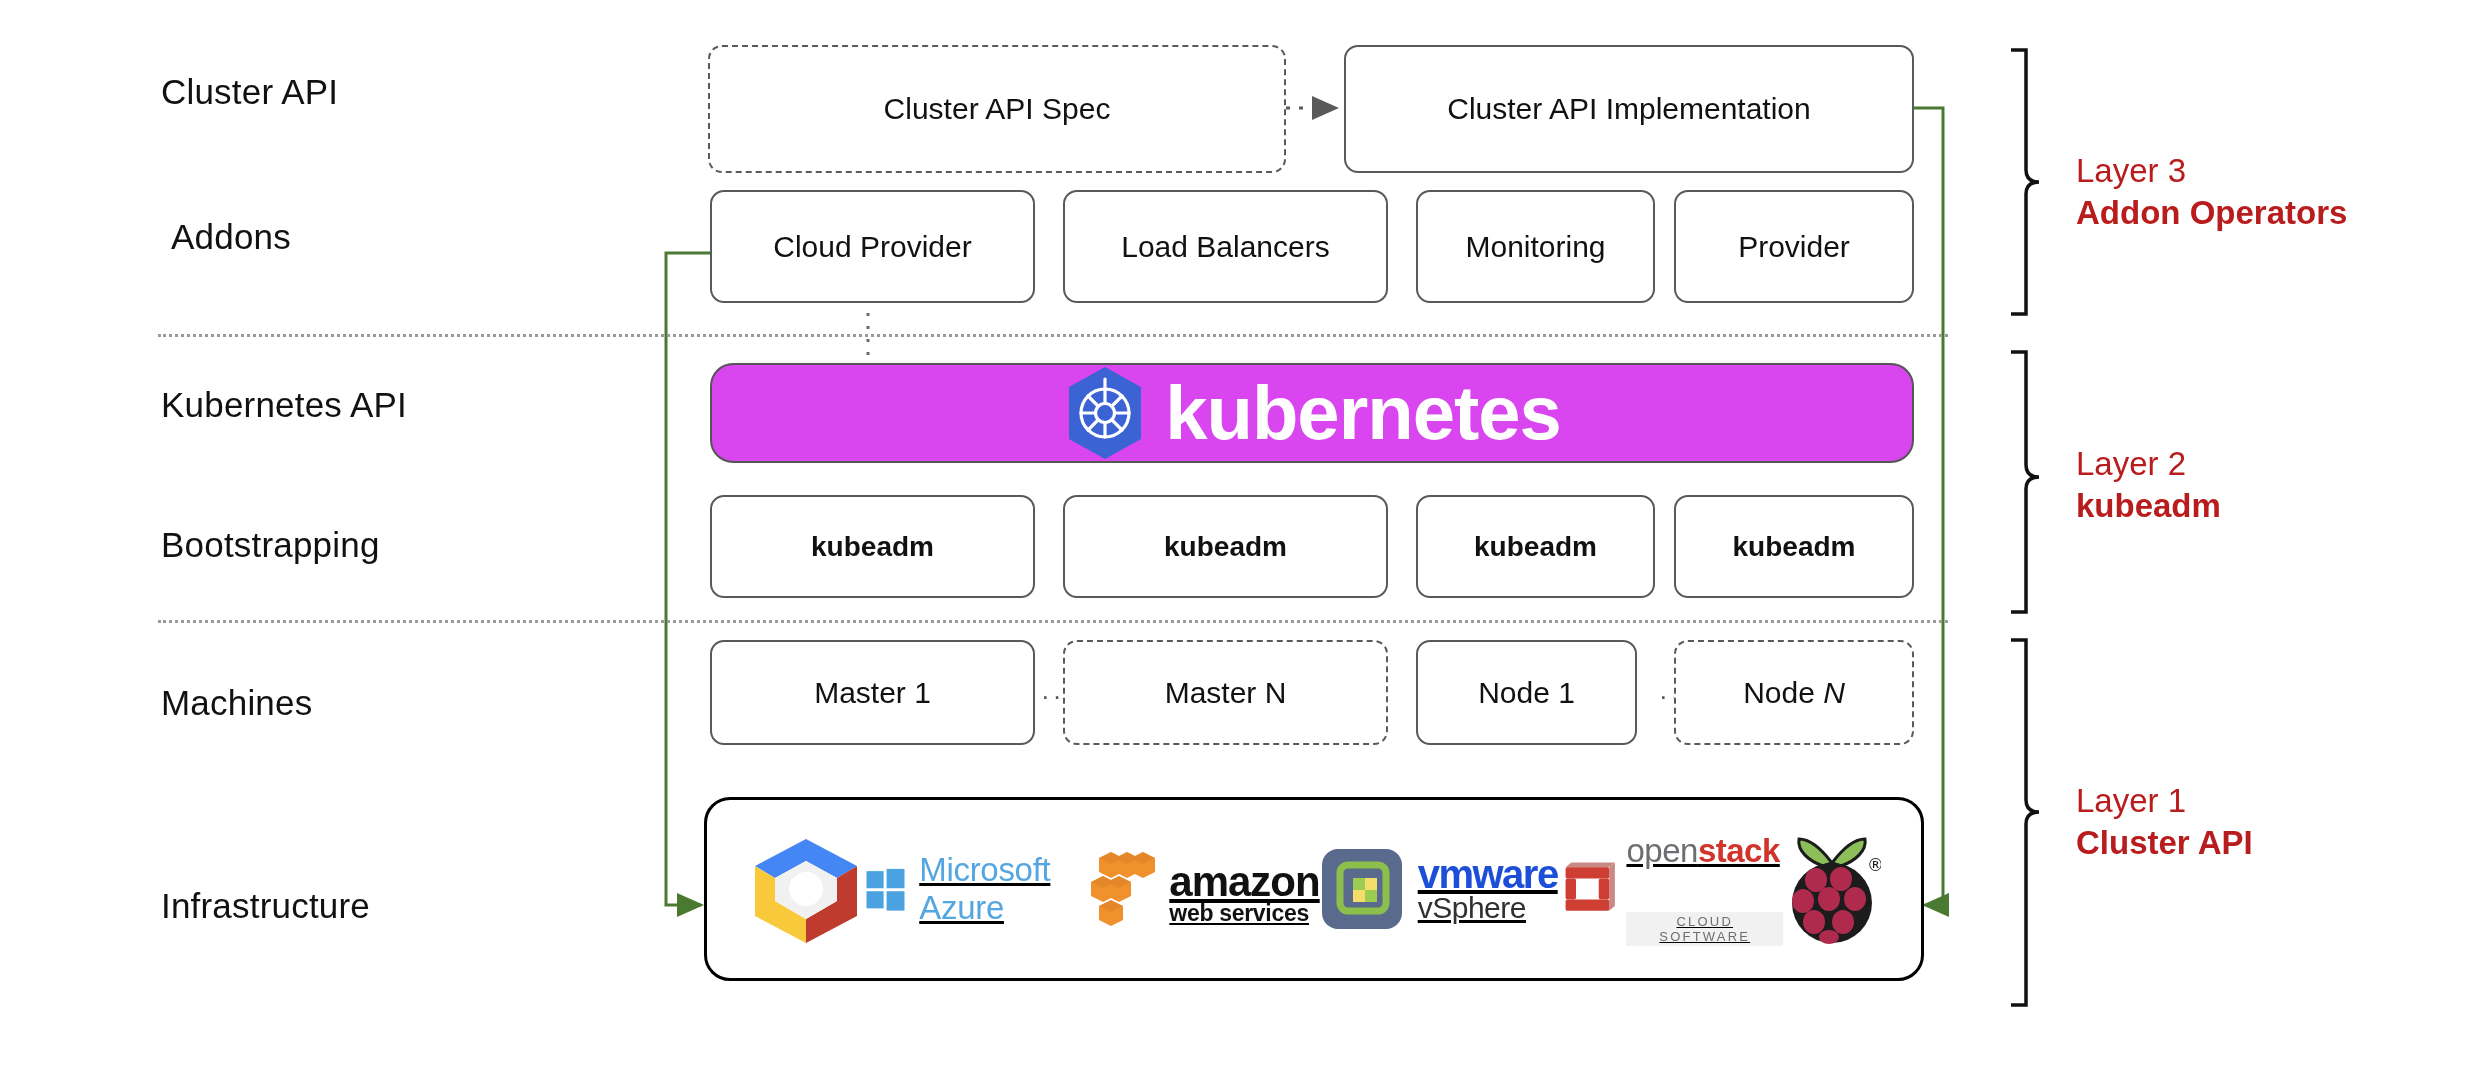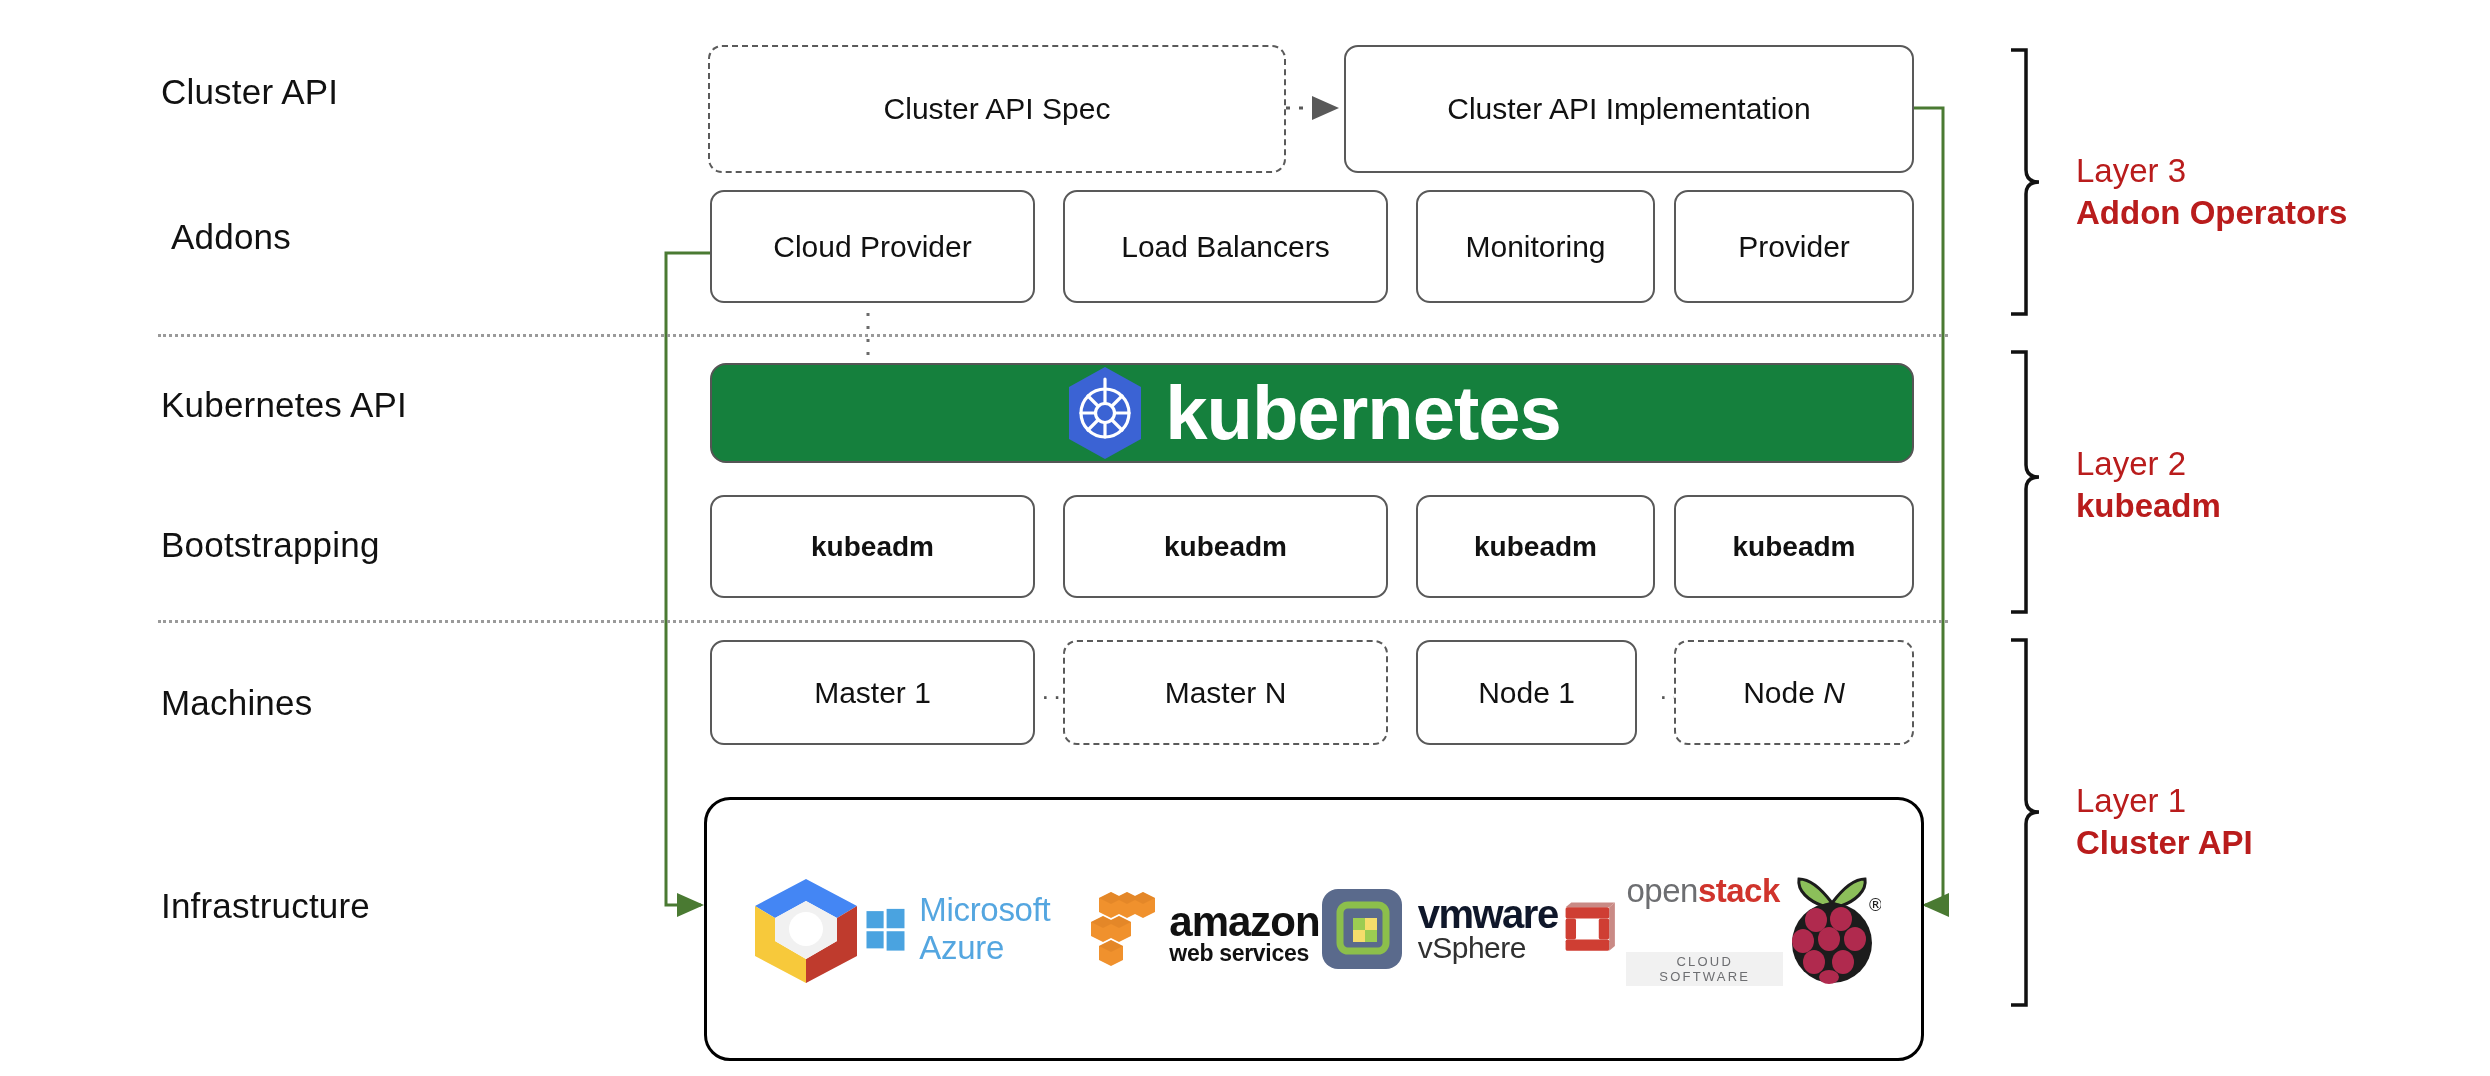--- a/index.html
+++ b/index.html
@@ -46,23 +46,23 @@
     border-style: dashed;
     border-width: 2.5px;
     border-color: #5a5a5a;
   }
   .node.bold { font-weight: bold; font-size: 28px; }
 
   
   .k8s-banner {
     position: absolute;
     box-sizing: border-box;
-    background: #15803d;
+    background: #d946ef;
     border: 2px solid #555555;
-    border-radius: 16px;
+    border-radius: 23px;
     display: flex;
     align-items: center;
     justify-content: center;
     gap: 18px;
   }
   .k8s-wordmark {
     color: #ffffff;
     font-size: 76px;
     font-weight: bold;
     letter-spacing: -1px;
@@ -118,21 +118,21 @@
     letter-spacing: -.3px;
   }
   .aws-text-1 {
     color: #111111; font-weight: bold; font-size: 42px;
     line-height: .92; letter-spacing: -1px;
   }
   .aws-text-2 {
     color: #111111; font-weight: bold; font-size: 23px;
     line-height: 1; letter-spacing: -.3px;
   }
-  .vmware-1 { font-size: 40px; font-weight: bold; color: #0f172a; line-height: .95; letter-spacing: -1.5px;}
+  .vmware-1 { font-size: 40px; font-weight: bold; color: #1d4ed8; line-height: .95; letter-spacing: -1.5px;}
   .vmware-2 { font-size: 30px; color: #303030; line-height: 1; letter-spacing: -.5px; }
   .os-open { color: #6d6e71; font-size: 33px; letter-spacing: -.5px;}
   .os-stack { color: #d0342c; font-size: 33px; font-weight: bold; letter-spacing: -.5px;}
   .os-sub {
     color: #6d6e71; font-size: 13px; letter-spacing: 2.2px;
     background: #f1f1f1; padding: 2px 6px; text-align: center;
   }
 </style>
 </head>
 <body>
@@ -239,21 +239,21 @@
   <div class="node" style="left:1370px; top:640px; width:221px; height:105px;">
     <span>Node 1</span>
   </div>
   <div style="position:absolute; left:1613px; top:681px; font-size:26px; color:#555; letter-spacing:3px;">···</div>
   <div class="node dashed" style="left:1628px; top:640px; width:240px; height:105px;">
     <span>
       <span>Node </span><i>N</i>
     </span>
   </div>
 
-  <div class="infra-box" style="left:658px; top:797px; width:1220px; height:264px;">
+  <div class="infra-box" style="left:658px; top:797px; width:1220px; height:184px;text-decoration:underline;">
 
     <div class="logo-cell">
       <svg width="118" height="108" viewBox="0 0 118 108" aria-hidden="true">
         <polygon points="59,4 110,31 110,81 59,108 8,81 8,31" fill="#ffffff"></polygon>
         <path d="M59,4 L110,31 L90,43 L59,26 L28,43 L8,31 Z" fill="#4486f4"></path>
         <path d="M110,31 L110,81 L59,108 L59,84 L90,66 L90,43 Z" fill="#bf3b2d"></path>
         <path d="M8,31 L8,81 L59,108 L59,84 L28,66 L28,43 Z" fill="#f7c93b"></path>
         <polygon points="59,26 90,43 90,66 59,84 28,66 28,43" fill="#f1f1f1"></polygon>
         <circle cx="59" cy="54" r="17" fill="#ffffff"></circle>
       </svg>

